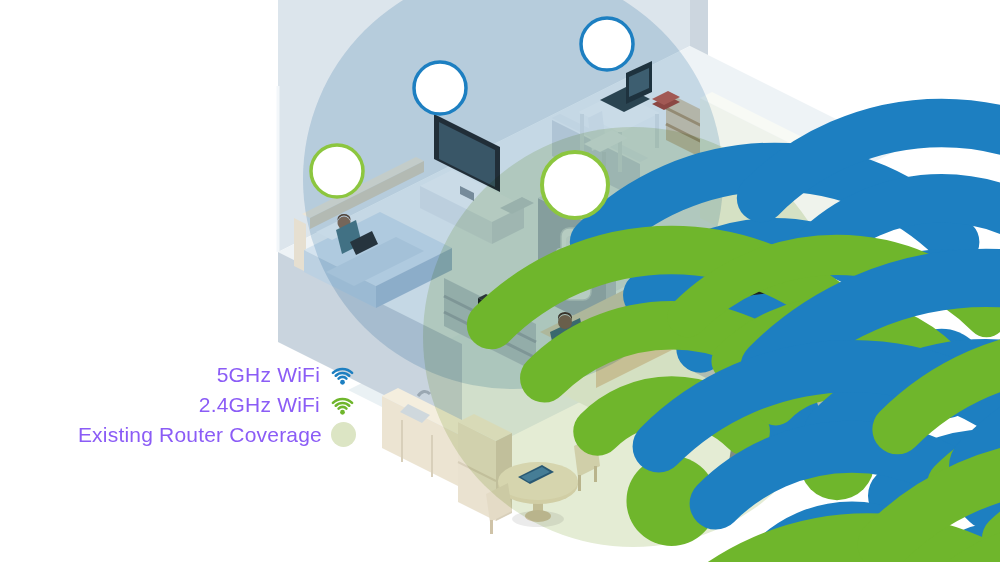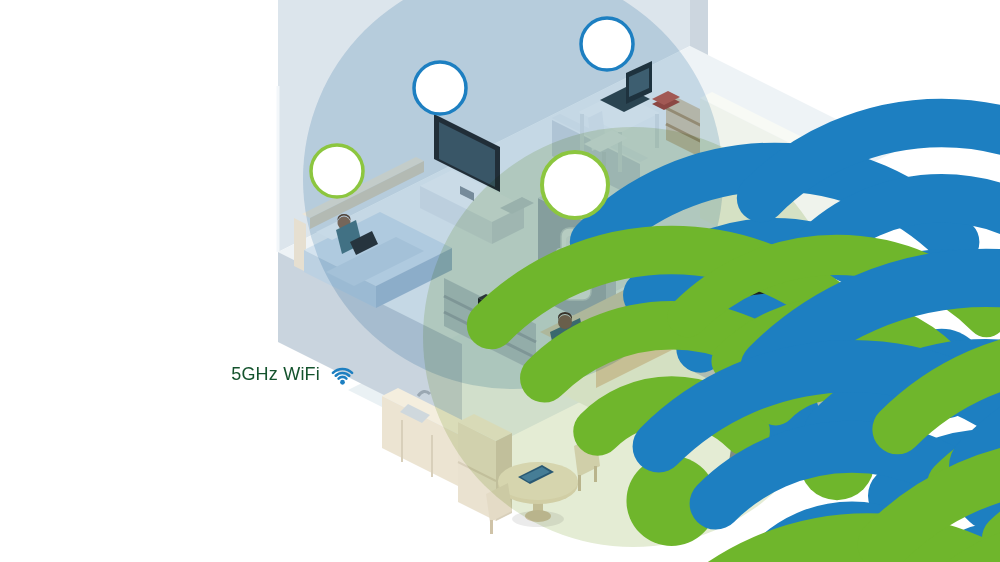--- a/index.html
+++ b/index.html
@@ -2,21 +2,21 @@
 <html><head>
 <meta charset="utf-8">
 <style>
   html,body{margin:0;padding:0;background:#fff;}
   .stage{position:relative;width:1000px;height:562px;background:#ffffff;overflow:hidden;
          font-family:"Liberation Sans",sans-serif;}
   .scene-svg{position:absolute;left:0;top:0;}
   .legend{position:absolute;left:48px;top:362px;width:308px;display:flex;flex-direction:column;
           align-items:flex-end;gap:5px;z-index:5;}
   .legend-row{display:flex;align-items:center;justify-content:flex-end;height:25px;}
-  .legend-label{font-size:18px;color:#14532d;letter-spacing:.2px;}
+  .legend-label{font-size:21px;color:#8b5cf6;letter-spacing:.2px;}
   .legend-icon{margin-left:9px;flex:0 0 auto;}
   .swatch{width:25px;height:25px;border-radius:50%;margin-left:9px;flex:0 0 auto;}
 </style>
 </head>
 <body>
 
 <div class="stage">
 
 <svg class="scene-svg" width="1000" height="562" viewBox="0 0 1000 562">
   <defs>
@@ -260,15 +260,25 @@
   </g>
 </svg>
 
 <div class="legend">
   <div class="legend-row">
     <span class="legend-label">5GHz WiFi</span>
     <svg class="legend-icon" width="27" height="21" viewBox="0 0 44 34" color="#1d7fc1">
           <use href="#wifi"></use>
         </svg>
   </div>
+  <div class="legend-row">
+    <span class="legend-label">2.4GHz WiFi</span>
+    <svg class="legend-icon" width="27" height="21" viewBox="0 0 44 34" color="#6fb62c">
+          <use href="#wifi"></use>
+        </svg>
+  </div>
+  <div class="legend-row">
+    <span class="legend-label">Existing Router Coverage</span>
+    <span class="swatch" style="background: rgb(220, 229, 196);"></span>
+  </div>
 </div>
 
 </div>
 
 </body></html>

